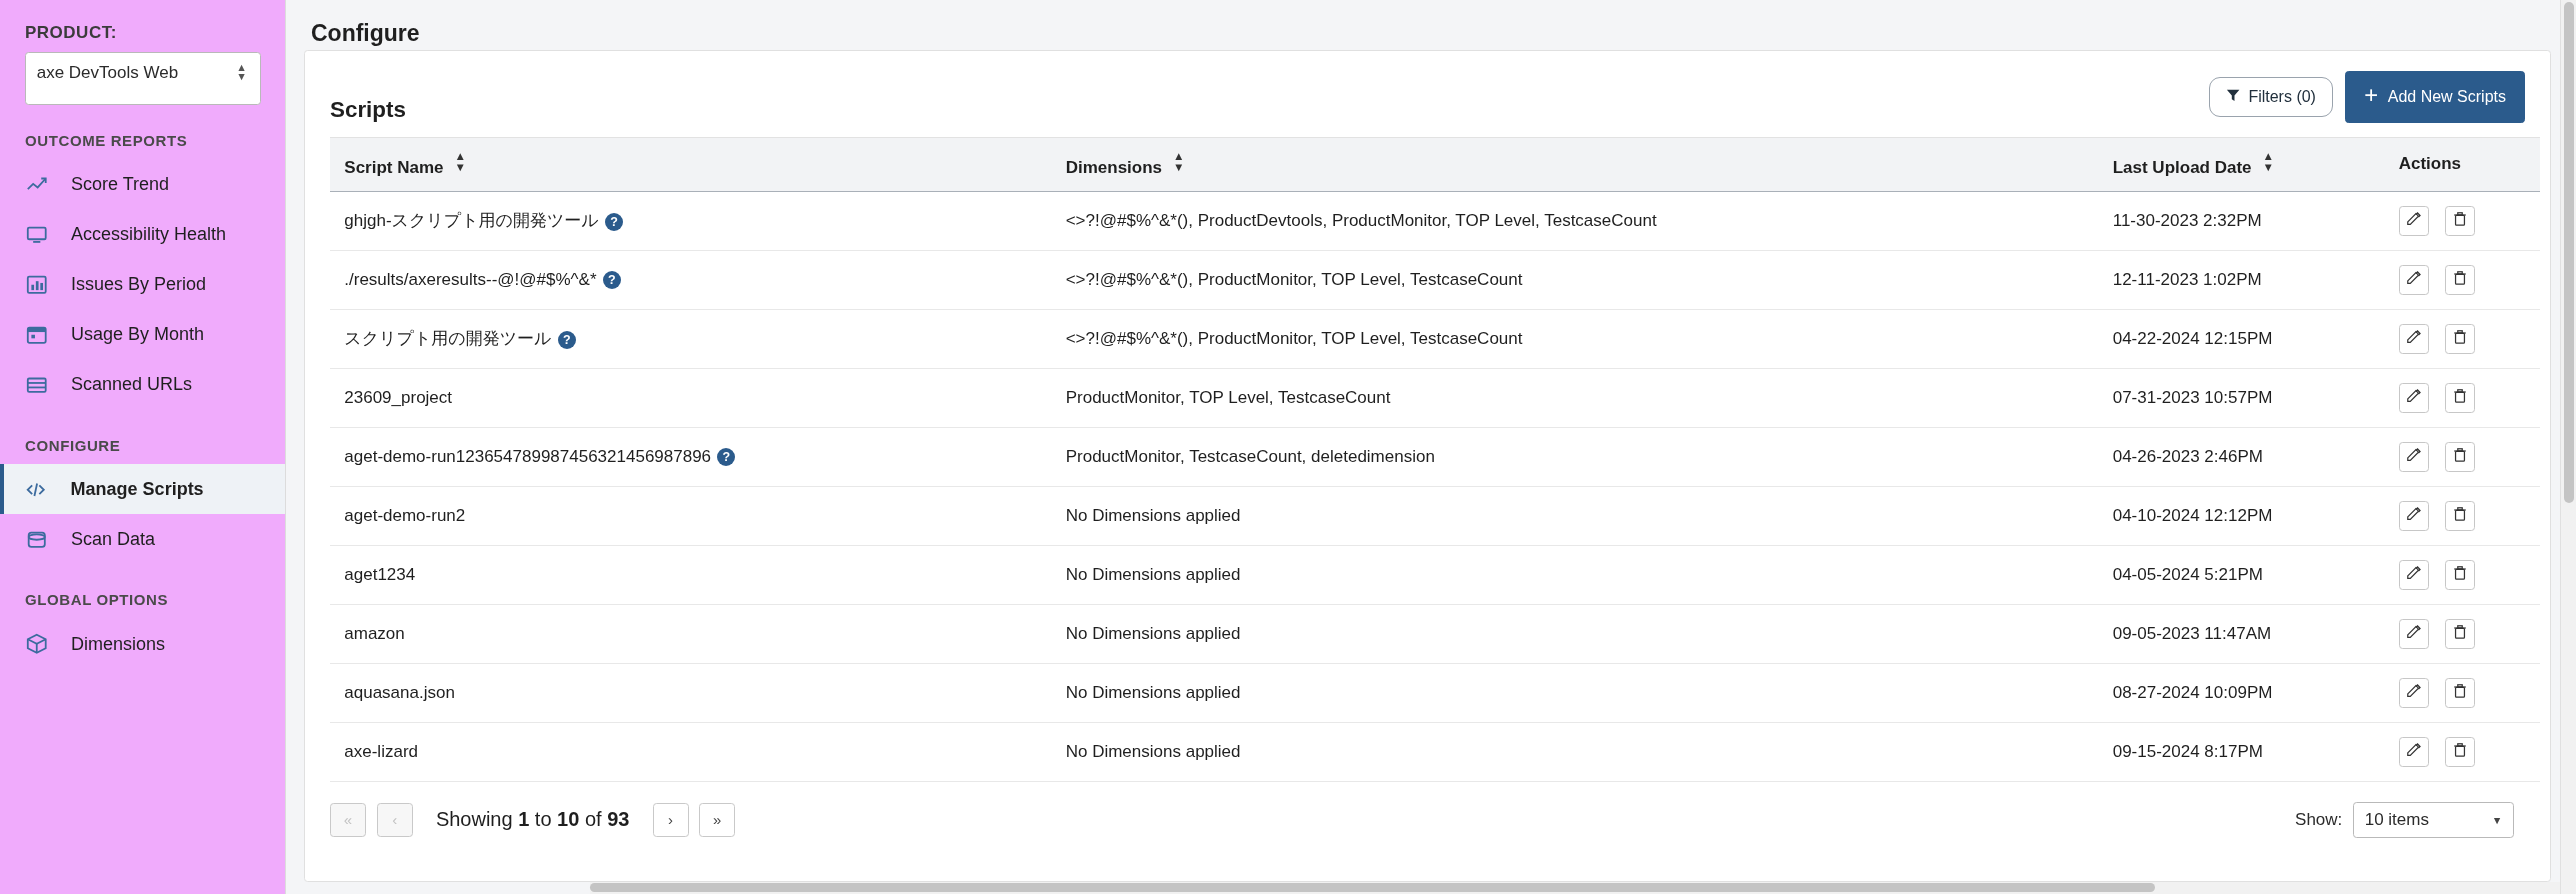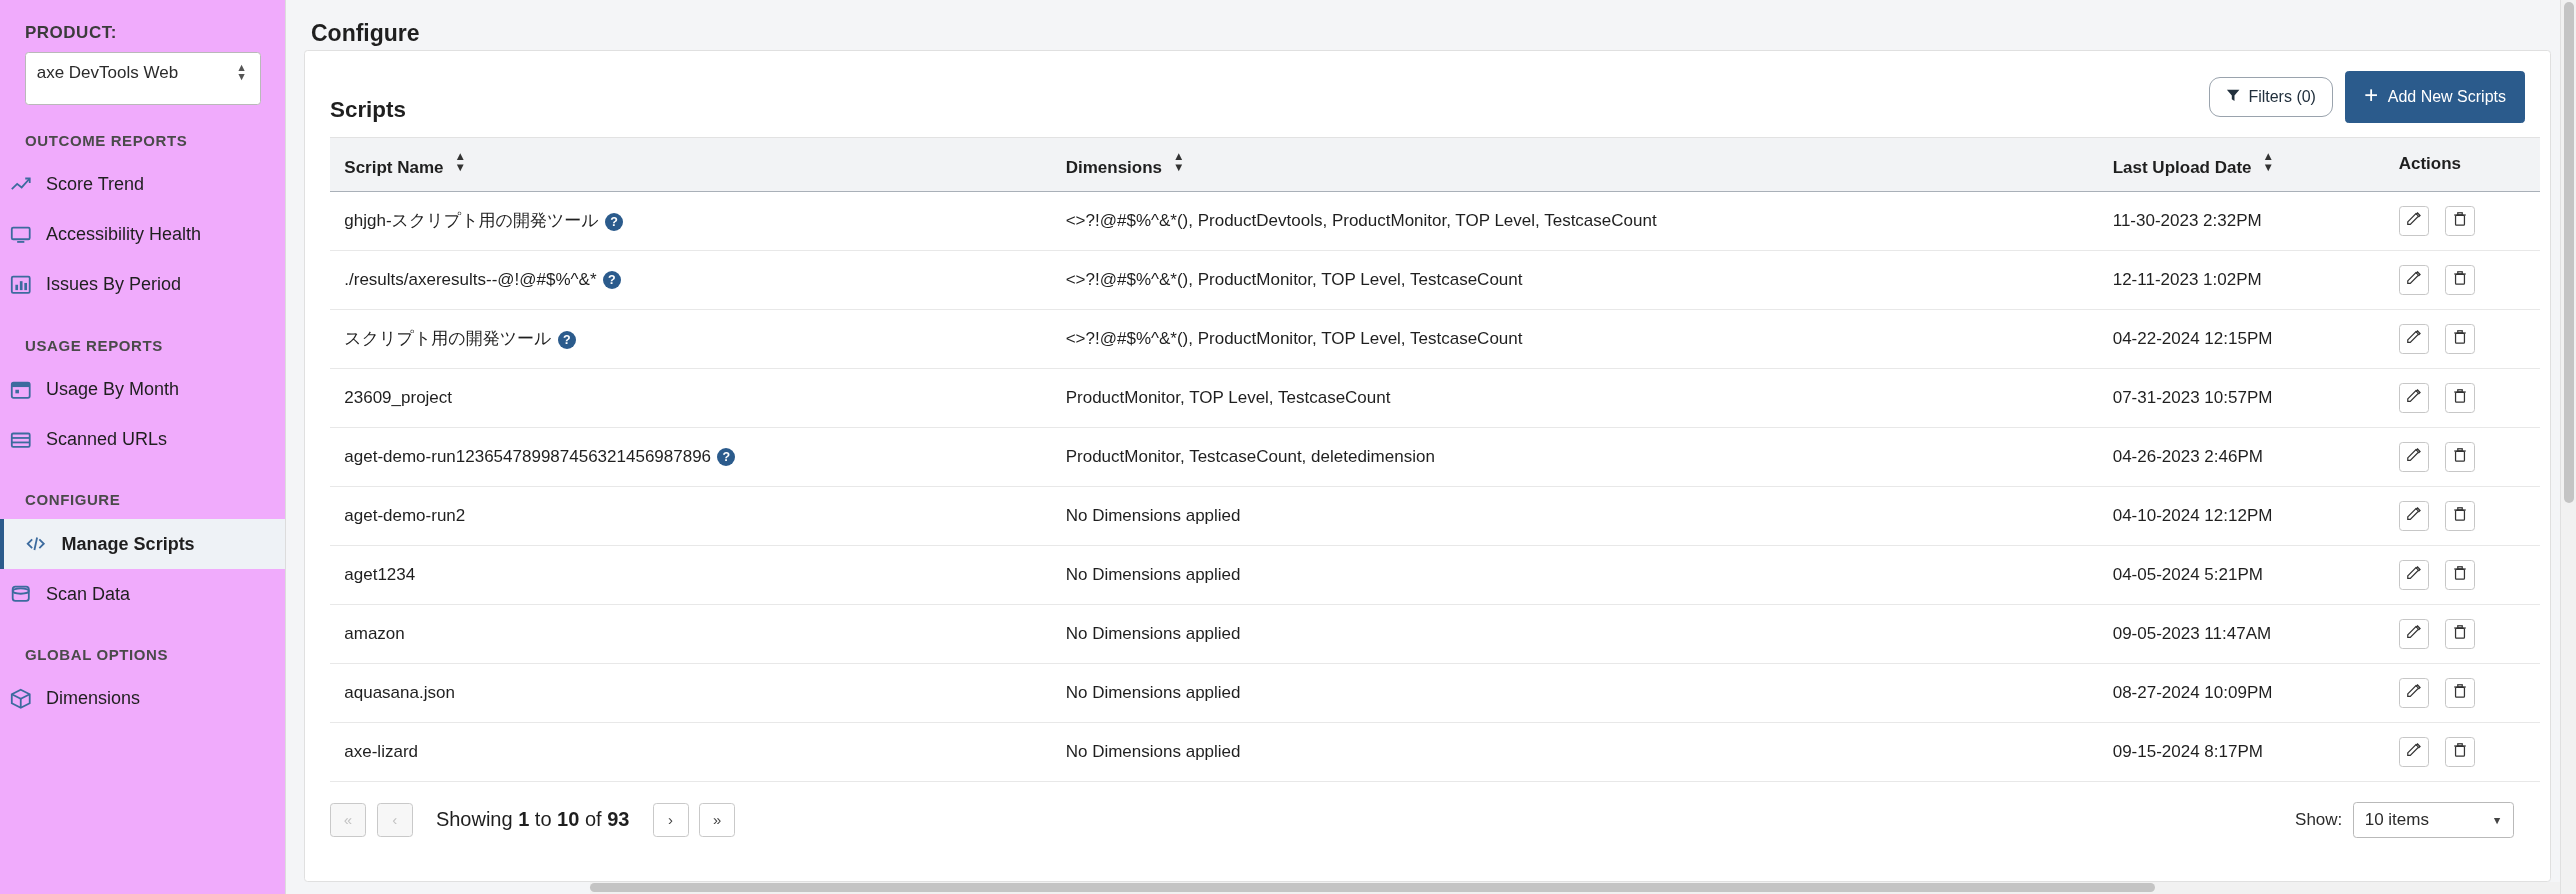--- a/index.html
+++ b/index.html
@@ -66,23 +66,23 @@
     font-size: 15px;
     font-weight: bold;
     letter-spacing: 0.6px;
     color: #4a4a4a;
     padding: 27px 25px 10.7px 25px;
     text-transform: uppercase;
   }
   .nav-item {
     display: flex;
     align-items: center;
-    gap: 14px;
+    gap: 23px;
     height: 50px;
-    padding: 0 9px;
+    padding: 0 25px;
     font-size: 18px;
     color: #1f1f1f;
     cursor: pointer;
   }
   .nav-item .ico {
     width: 23px; height: 23px;
     display: inline-flex;
     align-items: center; justify-content: center;
     color: #3c6b9e;
     flex: 0 0 23px;
@@ -358,21 +358,20 @@
           <span class="ico">
             <svg width="21.5" height="21.5" viewBox="0 0 24 24">
               <rect x="2" y="3" width="20" height="18" rx="1.5" fill="none" stroke="#3c6b9e" stroke-width="2"></rect>
               <rect x="6" y="12" width="3" height="6" fill="#3c6b9e"></rect>
               <rect x="11" y="8" width="3" height="10" fill="#3c6b9e"></rect>
               <rect x="16" y="10" width="3" height="8" fill="#3c6b9e"></rect>
             </svg>
           </span>
           <span class="label">Issues By Period</span>
         </div>
-        <div class="section-label">USAGE REPORTS</div>
         <div class="nav-item">
           <span class="ico">
             <svg width="21.5" height="21.5" viewBox="0 0 24 24">
               <rect x="2" y="4" width="20" height="17" rx="2" fill="none" stroke="#3c6b9e" stroke-width="2"></rect>
               <rect x="2" y="4" width="20" height="5" fill="#3c6b9e"></rect>
               <rect x="6" y="12" width="4" height="4" fill="#3c6b9e"></rect>
             </svg>
           </span>
           <span class="label">Usage By Month</span>
         </div>

